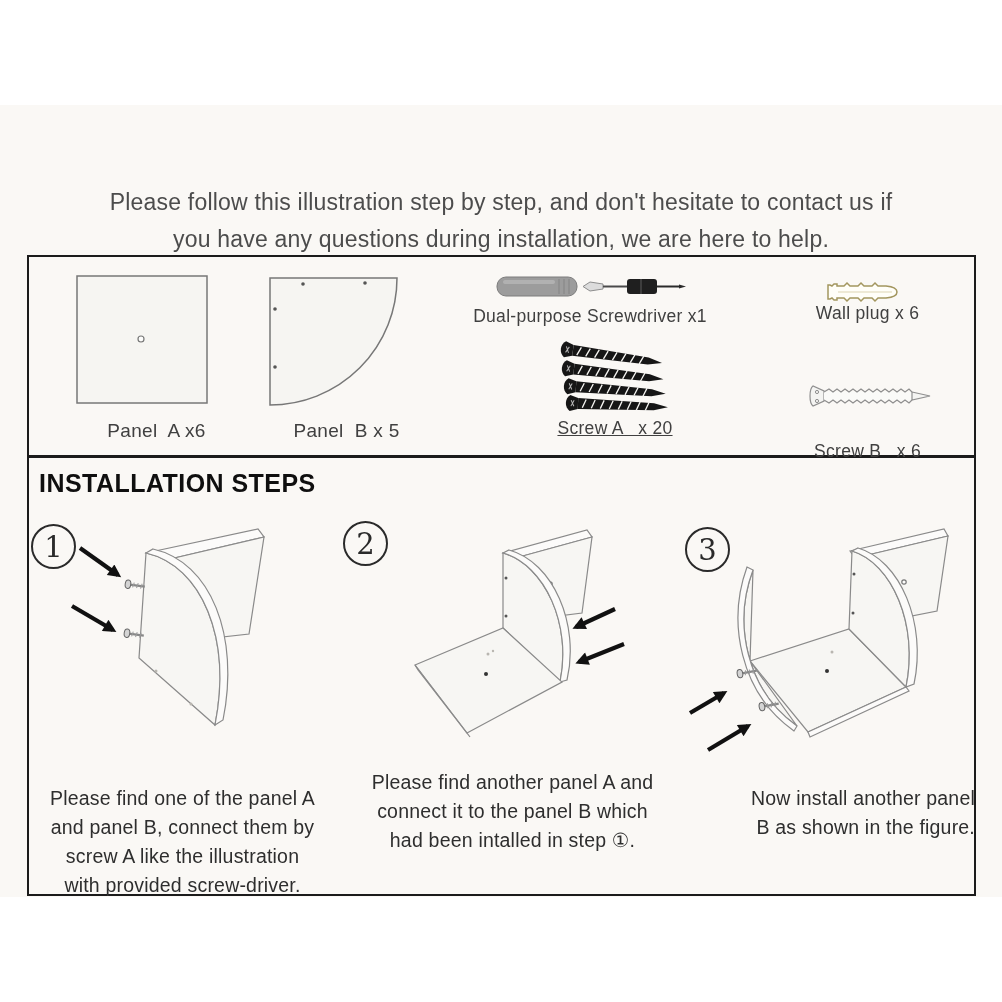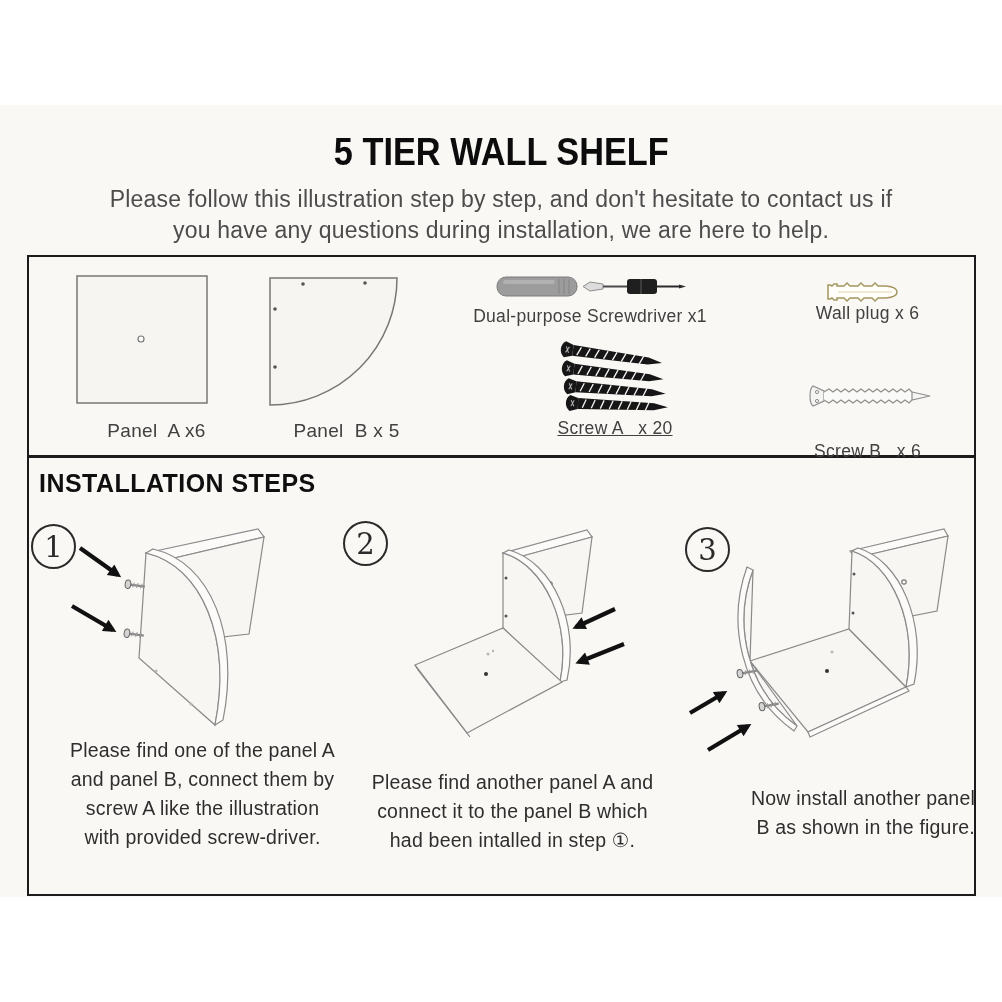--- a/index.html
+++ b/index.html
@@ -2,21 +2,21 @@
 <html><head>
 <meta charset="utf-8">
 <style>
   html,body{margin:0;padding:0;}
   body{background:#ffffff;font-family:"Liberation Sans", sans-serif;}
   #page{position:relative;width:1002px;height:1002px;background:#ffffff;overflow:hidden;}
   .band{position:absolute;left:0;top:105px;width:1002px;height:792px;background:#faf8f5;}
   .abs{position:absolute;}
   .title{left:0;top:130px;width:1002px;text-align:center;font-size:39px;font-weight:bold;color:#0c0c0c;letter-spacing:0;}
   .title span{display:inline-block;transform:scaleX(0.88);}
-  .subtitle{left:0;top:184px;width:1002px;text-align:center;font-size:23px;line-height:31px;color:#4c4c4c;white-space:pre-line;letter-spacing:0.2px;}
+  .subtitle{left:0;top:184px;width:1002px;text-align:center;font-size:23px;line-height:37px;color:#4c4c4c;white-space:pre-line;letter-spacing:0.2px;}
   .outer-box{left:27px;top:255px;width:945px;height:637px;border:2.5px solid #1b1b1b;background:transparent;}
   .divider{position:absolute;left:0;top:198px;width:100%;height:2.5px;background:#1b1b1b;}
   .plabel{font-size:19px;color:#404040;text-align:center;white-space:pre;letter-spacing:0.3px;}
   .plabel.small{font-size:17.5px;}
   .steps-heading{left:39px;top:468px;font-size:26px;font-weight:bold;color:#0f0f0f;transform:scaleX(0.96);transform-origin:left center;letter-spacing:0.5px;}
   .badge{width:41px;height:41px;border:2px solid #2a2a2a;border-radius:50%;display:flex;align-items:center;justify-content:center;font-family:"DejaVu Serif", serif;font-size:29px;color:#2a2a2a;background:transparent;}
   .caption{font-size:19.5px;line-height:29px;color:#2e2e2e;text-align:center;white-space:pre-line;letter-spacing:0.2px;}
   svg{display:block;}
   .sk{fill:#f7f6f3;stroke:#8a8a8a;stroke-width:1.2;}
   .sk2{fill:#fcfbfa;stroke:#8a8a8a;stroke-width:1.2;}
@@ -25,21 +25,20 @@
   .ring{fill:#fdfdfc;stroke:#777;stroke-width:1.2;}
   .arr{stroke:#111;stroke-width:4.2;}
 </style>
 </head>
 <body>
 
 <div id="page">
 
   <div class="band"></div>
 
-  <div class="abs title"><span>5 TIER WALL SHELF</span></div>
   <div class="abs subtitle">Please follow this illustration step by step, and don't hesitate to contact us if
 you have any questions during installation, we are here to help.</div>
 
   <div class="abs outer-box">
     <div class="divider"></div>
   </div>
 
   <svg class="abs" style="left:70px;top:270px;" width="145" height="140" viewBox="0 0 145 140">
     <rect x="7" y="6" width="130" height="127" fill="#f6f5f2" stroke="#777" stroke-width="1.5"></rect>
     <circle cx="71" cy="69" r="3" class="ring"></circle>
@@ -201,21 +200,21 @@
       <line x1="4" y1="0" x2="19" y2="0" stroke="#888" stroke-width="2.2"></line>
       <line x1="8" y1="-2.5" x2="7" y2="2.5" stroke="#9a9a9a"></line>
         <line x1="12" y1="-2.5" x2="11" y2="2.5" stroke="#9a9a9a"></line>
         <line x1="16" y1="-2.5" x2="15" y2="2.5" stroke="#9a9a9a"></line>
       <ellipse cx="2" cy="0" rx="2.8" ry="4.2" fill="#d4d4d4" stroke="#666"></ellipse>
     </g>
     <line class="arr" x1="10" y1="203" x2="44" y2="183" marker-end="url(#ah3)"></line>
     <line class="arr" x1="28" y1="240" x2="68" y2="216" marker-end="url(#ah3)"></line>
   </svg>
 
-  <div class="abs caption" style="left:30px;top:736px;width:305px;padding-left:20px;">Please find one of the panel A
+  <div class="abs caption" style="left:30px;top:784px;width:305px;">Please find one of the panel A
 and panel B, connect them by
 screw A like the illustration
 with provided screw-driver.</div>
   <div class="abs caption" style="left:350px;top:768px;width:325px;">Please find another panel A and
 connect it to the panel B which
 had been intalled in step ①.</div>
   <div class="abs caption" style="left:695px;top:784px;width:280px;text-align:right;">Now install another panel
 B as shown in the figure.</div>
 
 </div>

